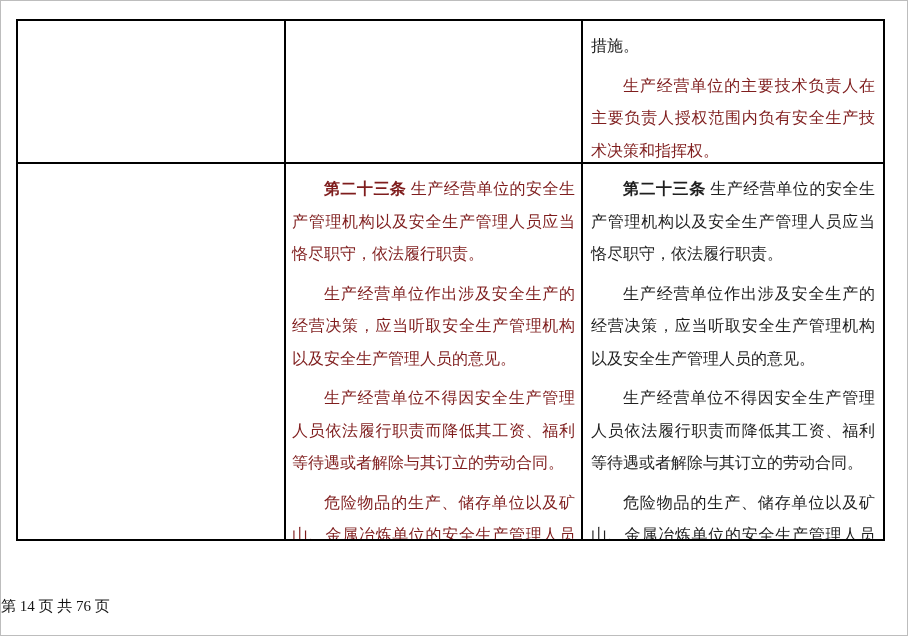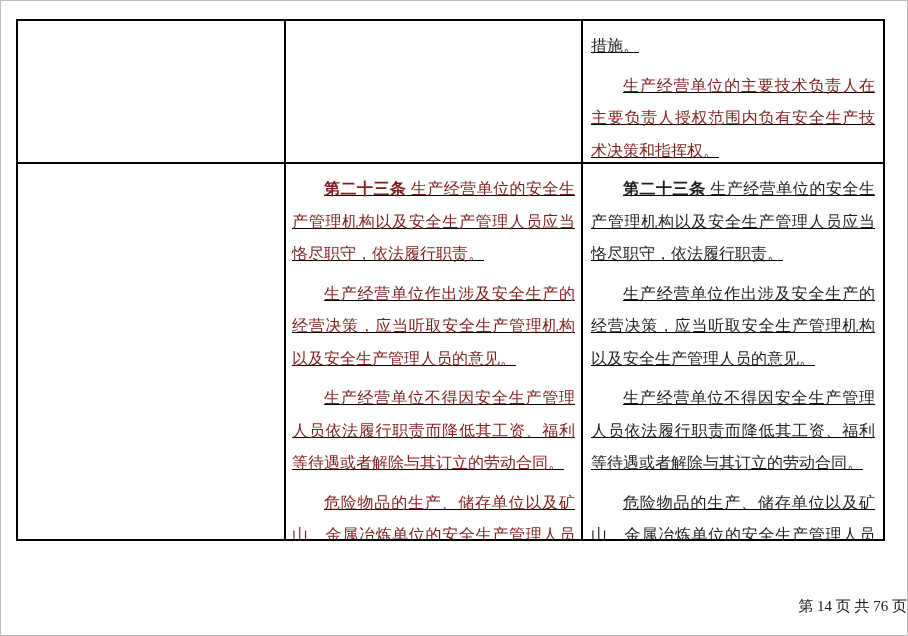--- a/index.html
+++ b/index.html
@@ -21,21 +21,20 @@
     height: 522px;
     box-sizing: border-box;
     display: grid;
     grid-template-columns: 268px 297px 1fr;
     grid-template-rows: 143px 1fr;
     border: 2px solid #000000;
   }
   .cell {
     box-sizing: border-box;
     overflow: hidden;
-    text-decoration: underline;
   }
   .col1, .col2 { border-right: 2px solid #000000; }
   .row1 { border-bottom: 2px solid #000000; }
   .cell-text {
     padding: 9px 8px 0 8px;
     font-size: 16px;
     line-height: 32.5px;
     text-align: justify;
     color: #1f1f1f;
   }
@@ -45,25 +44,24 @@
     text-indent: 2em;
   }
   .cell-text p.no-indent { text-indent: 0; }
   .red { color: #7f1d1d; }
   .art-label { font-weight: bold; }
   .footer {
     position: absolute;
     left: 0;
     right: 0;
     top: 596px;
-    text-align: right;
+    text-align: left;
     font-size: 15px;
     color: #151515;
     font-family: "Liberation Serif", "DejaVu Serif", serif;
-    margin-left: 12px;
   }
 </style>
 </head>
 <body>
 
 <div class="page">
 
   <div class="doc-table">
 
     <div class="cell row1 col1"></div>

